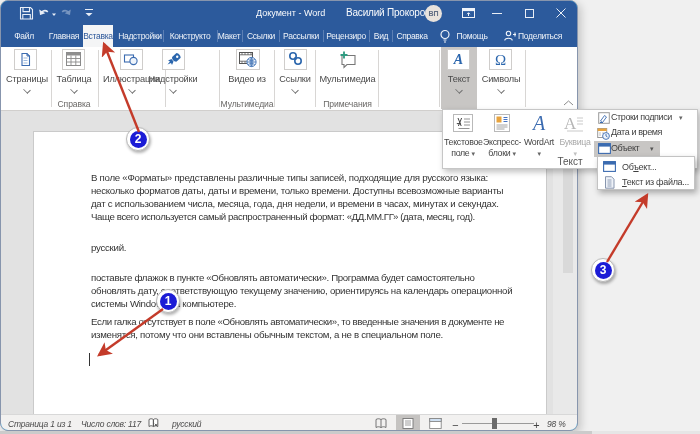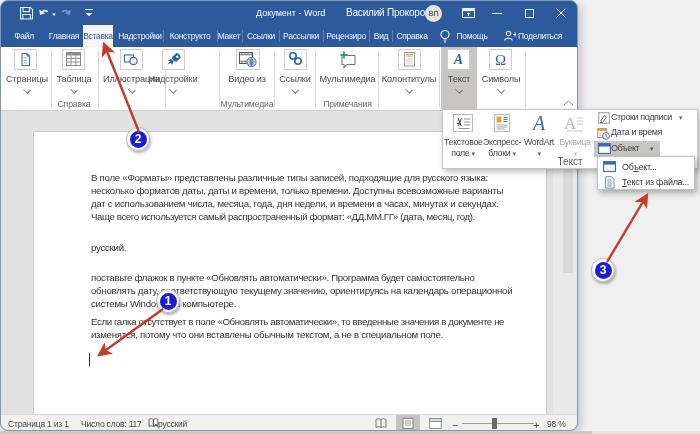--- a/index.html
+++ b/index.html
@@ -21,21 +21,21 @@
   .rlabel2 { position:absolute; width:100%; text-align:center; top:37px; font-size:9.2px; letter-spacing:-0.15px; color:#4a4a4a; white-space:nowrap;margin-top:43px; }
   .rcaret { position:absolute; width:100%; top:40px; height:4px; }
   .rcaret:after { content:""; position:absolute; left:50%; margin-left:-3px; width:5px; height:5px; border-right:1.1px solid #707070; border-bottom:1.1px solid #707070; transform:rotate(45deg) scale(1,0.8); }
   .grplabel { position:absolute; width:100%; text-align:center; top:52px; font-size:8.6px; letter-spacing:-0.1px; color:#6a6866; white-space:nowrap; }
   .rbtn { position:absolute; top:46px; height:62px; }
   
   #docarea { position:absolute; left:0; top:110px; width:578px; height:303px; background:#e2e2e2; }
   #page { position:absolute; left:32px; top:20px; width:514px; height:283px; background:#fff; border:1px solid #cacaca; border-bottom:none; }
   .dline { position:absolute; left:90px; font-size:9.7px; color:#343434; white-space:nowrap; letter-spacing:-0.28px; }
   
-  #statusbar { position:absolute; left:0; top:413px; width:578px; height:17px; background:#f2f1f0; border-top:1px solid #d8d8d8; font-size:8.5px; letter-spacing:-0.2px; color:#4b4b4b; }
+  #statusbar { position:absolute; left:0; top:413px; width:578px; height:17px; background:#f2f1f0; border-top:1px solid #d8d8d8; font-size:8.5px; letter-spacing:-0.2px; color:#4b4b4b;font-style:italic; }
   
   #flyout { position:absolute; left:442px; top:109px; width:256px; height:60px; background:#fff;
             border:1px solid #c6c6c6; box-shadow:2px 3px 6px rgba(0,0,0,0.25); }
   #submenu { position:absolute; left:597px; top:156px; width:98px; height:34px; background:#fff;
              border:1px solid #c3c3c3; box-shadow:2px 3px 6px rgba(0,0,0,0.3); }
   .fbig { position:absolute; top:2px; width:38px; text-align:center; font-size:8.8px; letter-spacing:-0.3px; color:#444; line-height:11px; }
   .fsm { position:absolute; left:168px; height:15px; font-size:9px; letter-spacing:-0.4px; color:#3f3f3f; white-space:nowrap; }
   
   .numc { position:absolute; width:24px; height:24px; border-radius:50%; background:#fff;
           border:1px solid #b9b9b9; box-shadow:1px 2px 3px rgba(0,0,0,0.3); }
@@ -200,31 +200,20 @@
         <div class="iconbox" style="left:19px;border:none">
           <svg width="23" height="21" viewBox="0 0 23 21">
               <path d="M6 6.5 h13 v9 h-8 l-3 3 v-3 h-2 z" fill="#fff" stroke="#777" stroke-width="1.1"></path>
               <path d="M8 2.5 v7 M4.5 6 h7" stroke="#2e9b80" stroke-width="1.8"></path>
             </svg>
         </div>
         <div class="rlabel">Мультимедиа</div>
         <div class="grplabel">Примечания</div>
       </div>
 
-      <div class="rbtn" style="left:380px;top:0;width:56px">
-        <div class="iconbox" style="left:17px">
-          <svg width="21" height="19" viewBox="0 0 21 19">
-              <rect x="5.5" y="2.5" width="10" height="13.5" fill="#fff" stroke="#9a9a9a"></rect>
-              <path d="M7 4.5 h7 M7 6 h7" stroke="#caa84a" stroke-width="0.9"></path>
-              <path d="M7 9 h7 M7 11 h7 M7 13 h7" stroke="#c9c9c9" stroke-width="0.9"></path>
-            </svg>
-        </div>
-        <div class="rlabel">Колонтитулы</div>
-        <div class="rcaret"></div>
-      </div>
 
       <div class="rbtn" style="left:440px;top:0;width:36px;height:62px;background:#c8c6c4">
         <div class="iconbox" style="left:6px">
           <svg width="21" height="19" viewBox="0 0 21 19">
               <text x="10.5" y="14" font-family="Liberation Serif" font-style="italic" font-weight="bold" font-size="14" fill="#2b66ad" text-anchor="middle">A</text>
             </svg>
         </div>
         <div class="rlabel">Текст</div>
         <div class="rcaret"></div>
       </div>
@@ -260,21 +249,21 @@
       <div class="abs" style="left:552px;top:0;width:24px;height:303px;background:#e9e9e9"></div>
       <div class="abs" style="left:562px;top:12px;width:10px;height:150px;background:#d9d9d9"></div>
     </div>
     <div id="statusbar">
       <div class="abs" style="left:7px;top:4px">Страница 1 из 1</div>
       <div class="abs" style="left:80px;top:4px">Число слов: 117</div>
       <svg class="abs" style="left:147px;top:3px" width="11" height="11" viewBox="0 0 11 11">
         <path d="M1 1.5 c1.5-1 3-1 4.3 0 v7 c-1.3-1-2.8-1-4.3 0 z M9.8 1.5 c-1.5-1-3-1-4.3 0 v7 c1.3-1 2.8-1 4.3 0 z" fill="#fff" stroke="#555" stroke-width="0.9"></path>
         <path d="M6.8 5.8 l2.6 2.6 m0-2.6 l-2.6 2.6" stroke="#555" stroke-width="0.9"></path>
       </svg>
-      <div class="abs" style="left:157px;top:4px">русский</div>
+      <div class="abs" style="left:171px;top:4px">русский</div>
       <svg class="abs" style="left:374px;top:3px" width="12" height="11" viewBox="0 0 12 11">
         <path d="M1 1.5 c1.6-1 3.3-1 5 0 c1.7-1 3.4-1 5 0 v8 c-1.6-1-3.3-1-5 0 c-1.7-1-3.4-1-5 0 z M6 1.5 v8" fill="none" stroke="#666" stroke-width="0.9"></path>
       </svg>
       <div class="abs" style="left:395px;top:0px;width:24px;height:17px;background:#c5c3c1"></div>
       <svg class="abs" style="left:401px;top:3px" width="12" height="11" viewBox="0 0 12 11">
         <rect x="1" y="0.5" width="10" height="10" fill="#fdfdfd" stroke="#777" stroke-width="0.9"></rect>
         <path d="M3 3 h6 M3 5 h6 M3 7 h6" stroke="#888" stroke-width="0.8"></path>
       </svg>
       <svg class="abs" style="left:428px;top:3px" width="13" height="11" viewBox="0 0 13 11">
         <rect x="0.7" y="0.5" width="11.5" height="10" fill="#fff" stroke="#888" stroke-width="0.9"></rect>

